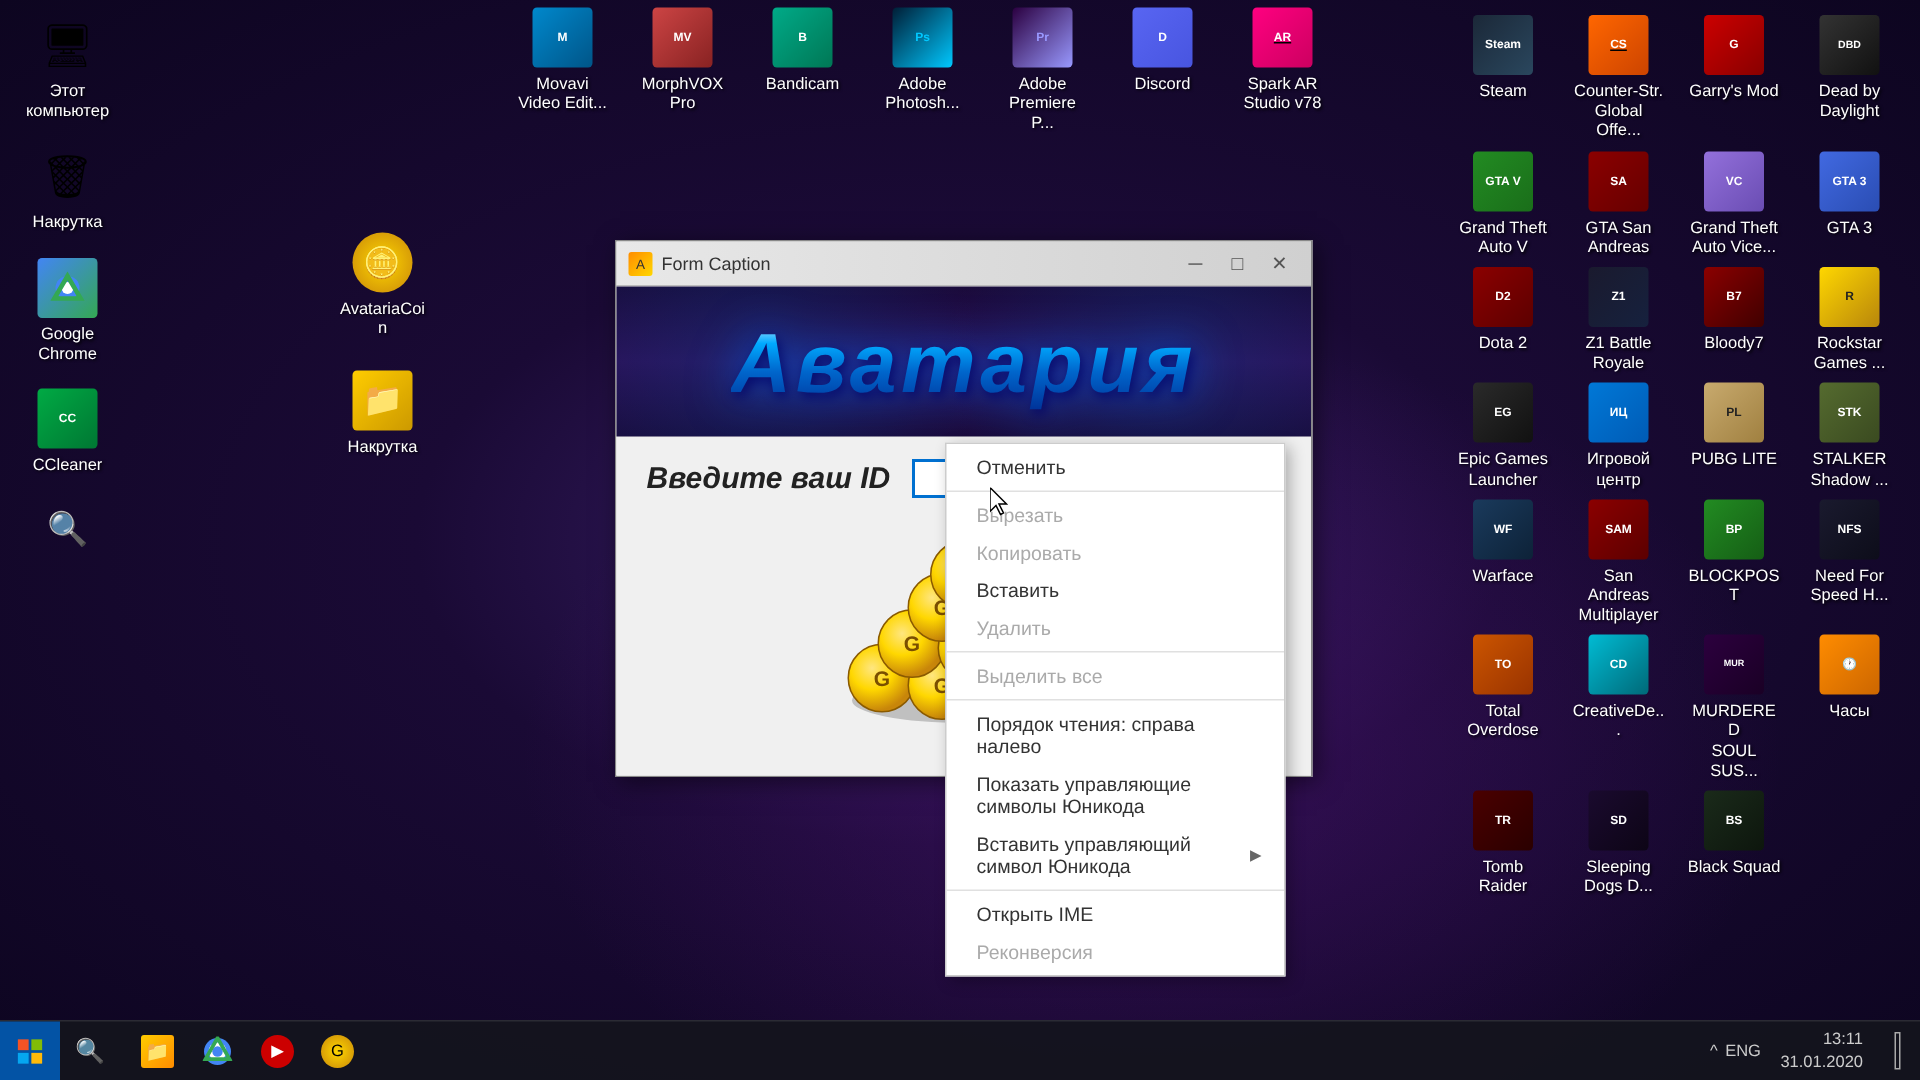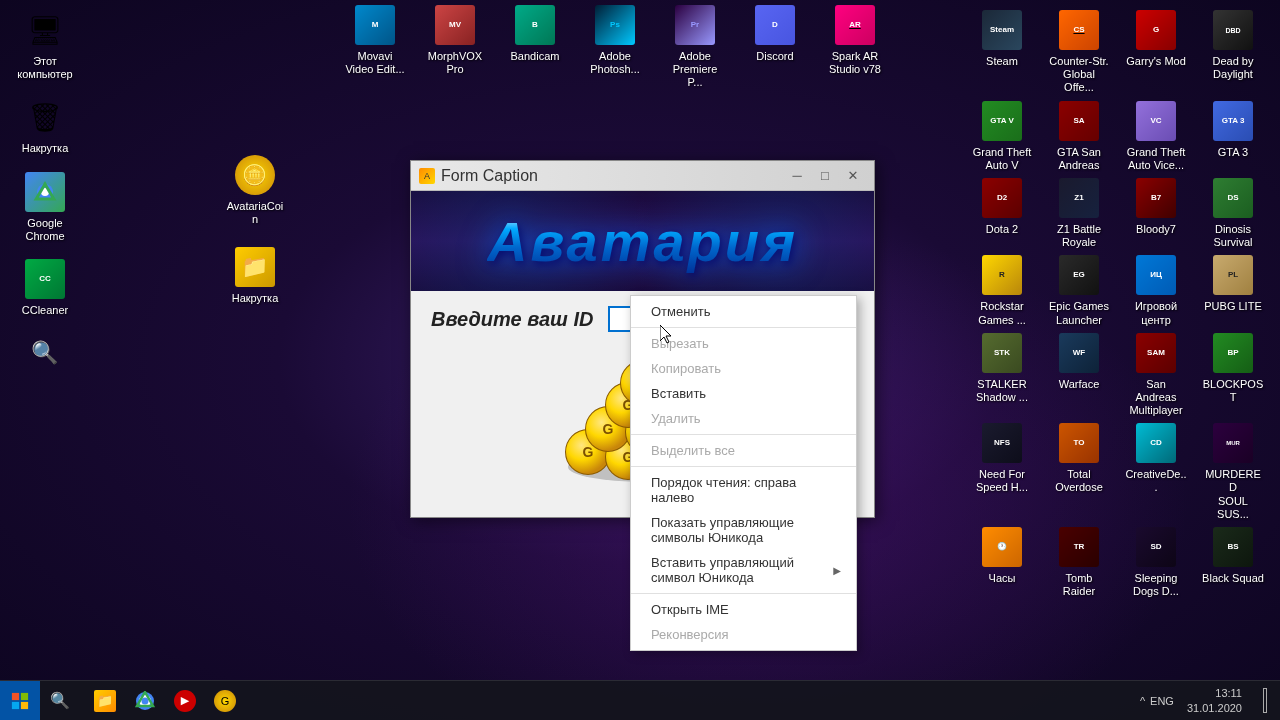--- a/index.html
+++ b/index.html
@@ -168,21 +168,21 @@
       background: linear-gradient(135deg, #ff8c00, #ffd700);
       border-radius: 2px;
       display: flex;
       align-items: center;
       justify-content: center;
       font-size: 10px;
     }
 
     .window-title-text {
       flex: 1;
-      font-size: 16px;
+      font-size: 12px;
       color: #333;
     }
 
     .window-controls {
       display: flex;
       gap: 2px;
     }
 
     .win-btn {
       width: 26px;
@@ -521,26 +521,20 @@
           <span class="small-icon-text">Z1</span>
         </div>
       <div class="icon-label">Z1 Battle<br>Royale</div>
     </div>
     <div class="desktop-icon">
       <div class="icon-img icon-bloody7">
           <span class="small-icon-text">B7</span>
         </div>
       <div class="icon-label">Bloody7</div>
     </div>
-    <div class="desktop-icon">
-      <div class="icon-img icon-dinosis">
-          <span class="small-icon-text">DS</span>
-        </div>
-      <div class="icon-label">Dinosis<br>Survival</div>
-    </div>
 
     <div class="desktop-icon">
       <div class="icon-img icon-rockstar">
           <span class="small-icon-text" style="color:#222;">R</span>
         </div>
       <div class="icon-label">Rockstar<br>Games ...</div>
     </div>
     <div class="desktop-icon">
       <div class="icon-img icon-epic">
           <span class="small-icon-text">EG</span>

